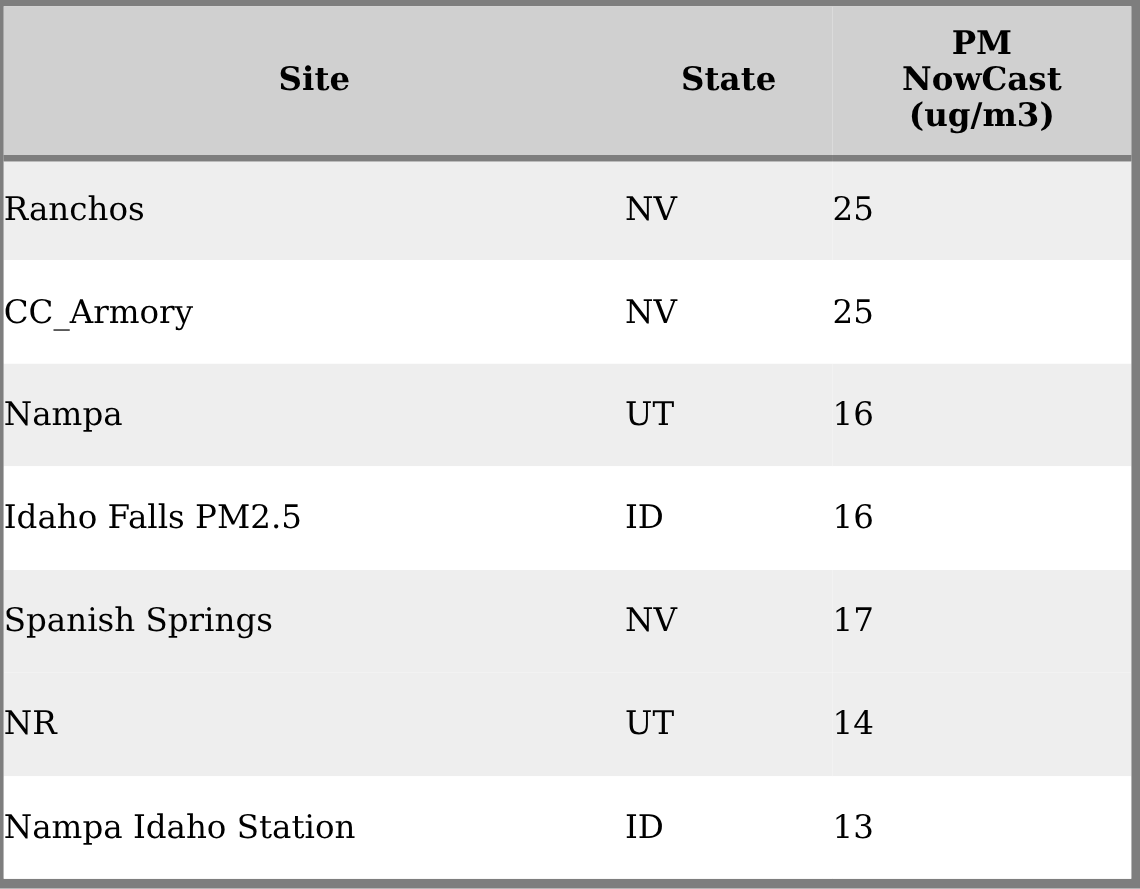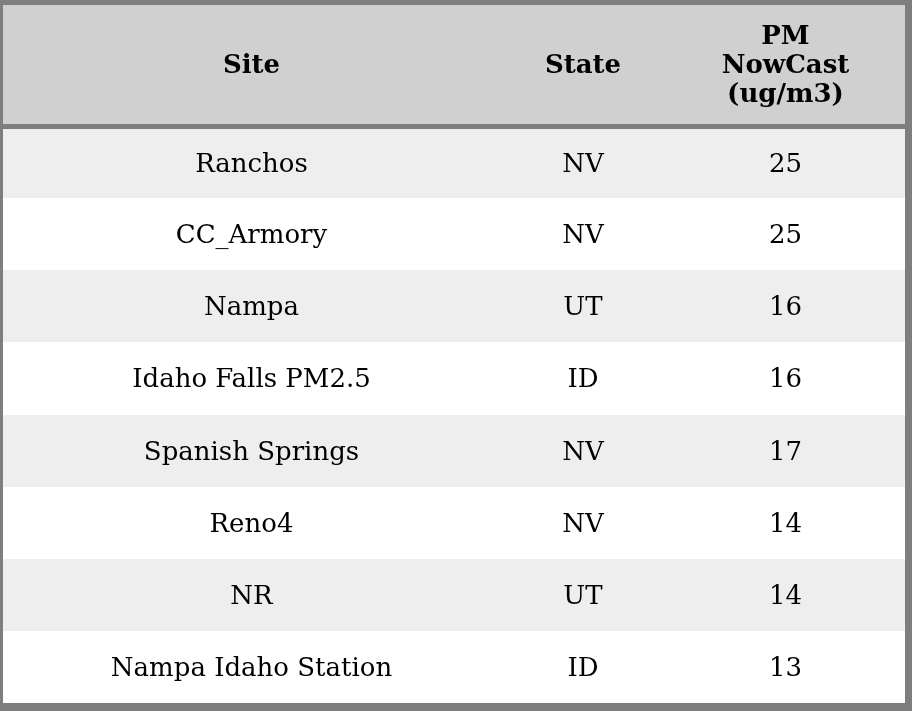--- a/index.html
+++ b/index.html
@@ -47,21 +47,21 @@
     height: 57.2px;
   }
   tbody tr.stripe {
     background: #eeeeee;
   }
   tbody tr.plain {
     background: #ffffff;
   }
   td {
     font-size: 26px;
-    text-align: center;
+    text-align: left;
     vertical-align: middle;
     padding: 0;
   }
 </style>
 </head>
 <body>
 
 <div class="frame">
   <table class="pm-table">
     <colgroup>
@@ -97,25 +97,20 @@
       <tr class="plain">
         <td>Idaho Falls PM2.5</td>
         <td>ID</td>
         <td>16</td>
       </tr>
       <tr class="stripe">
         <td>Spanish Springs</td>
         <td>NV</td>
         <td>17</td>
       </tr>
-      <tr class="plain">
-        <td>Reno4</td>
-        <td>NV</td>
-        <td>14</td>
-      </tr>
       <tr class="stripe">
         <td>NR</td>
         <td>UT</td>
         <td>14</td>
       </tr>
       <tr class="plain">
         <td>Nampa Idaho Station</td>
         <td>ID</td>
         <td>13</td>
       </tr>

